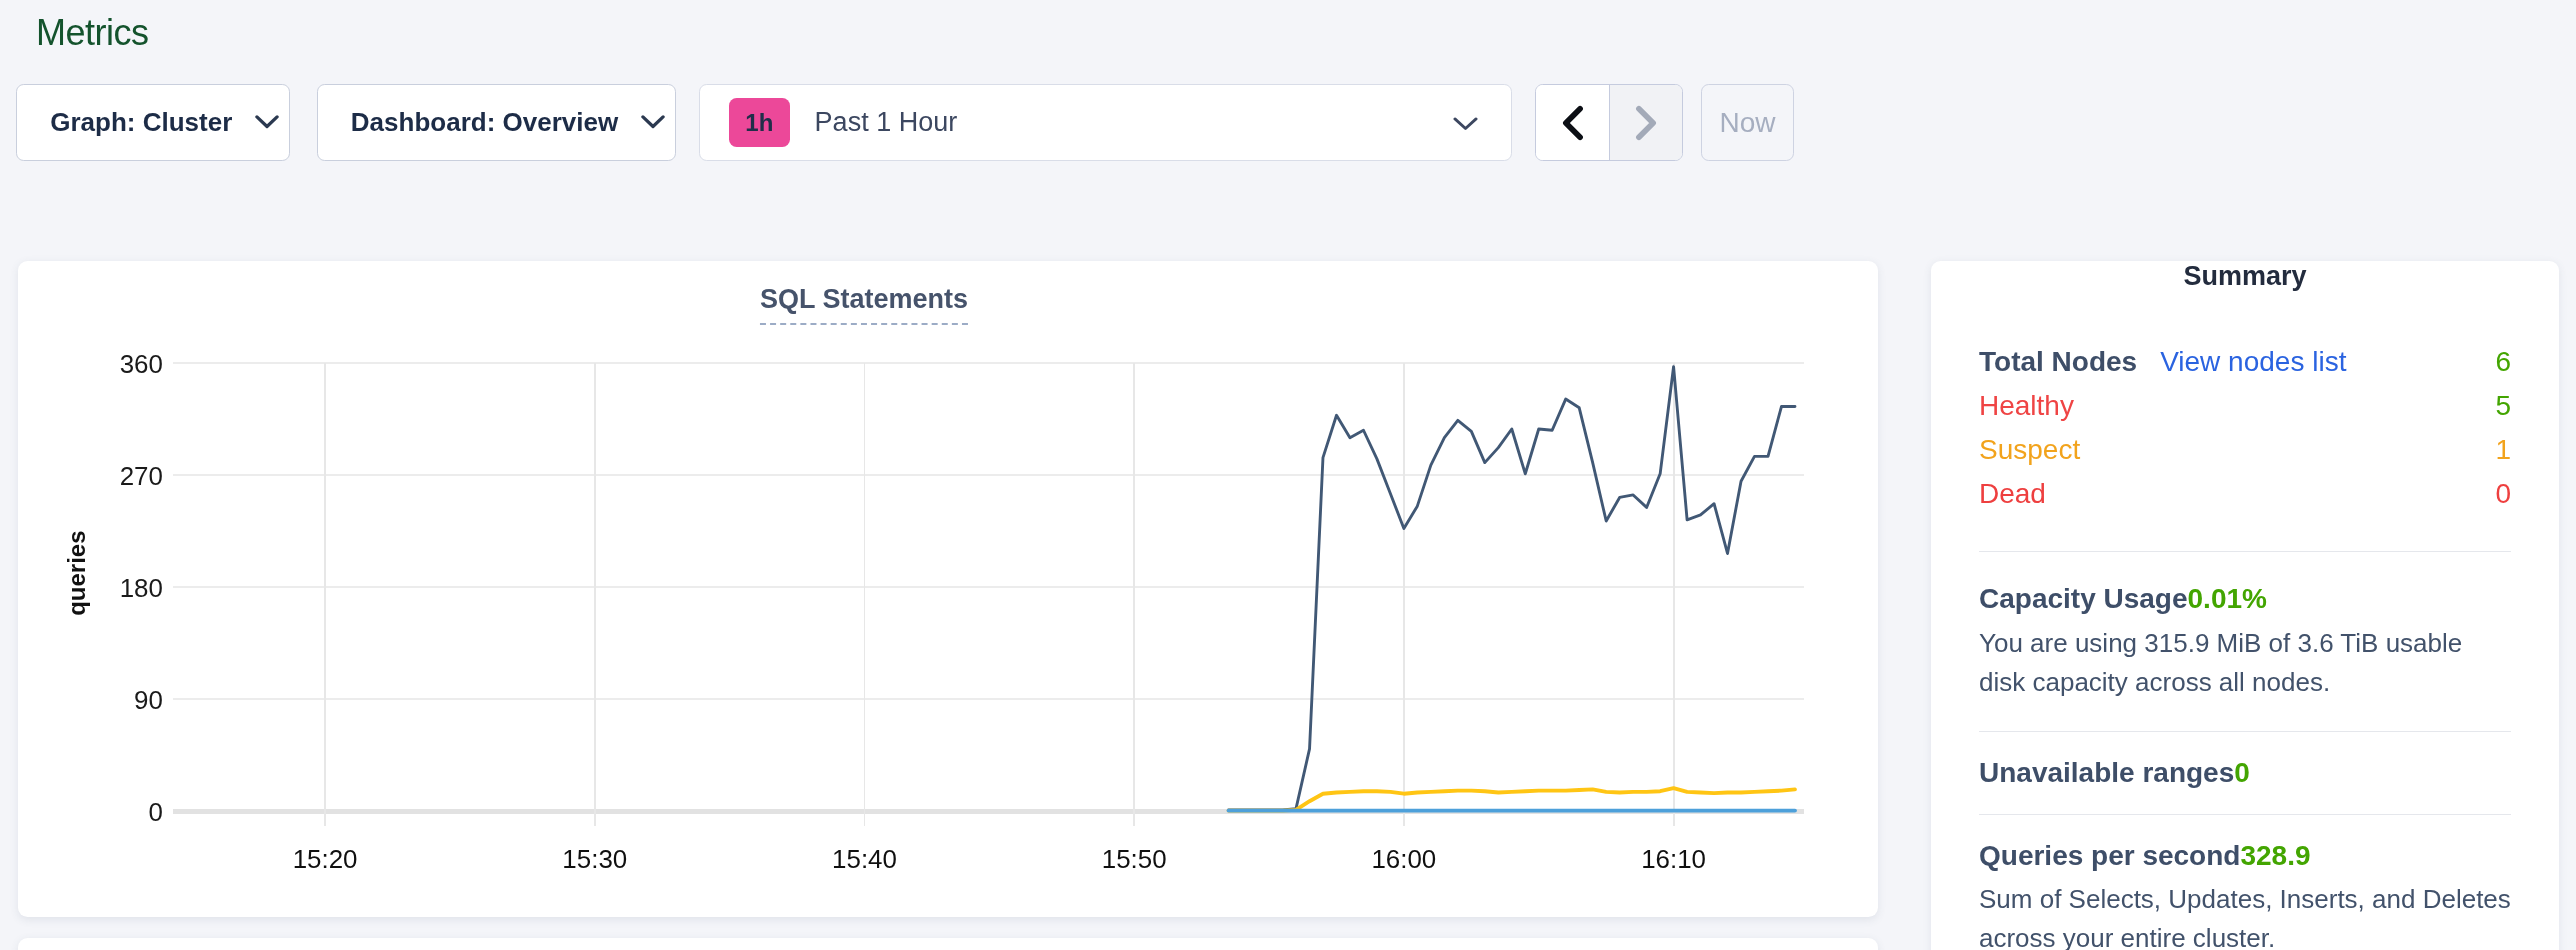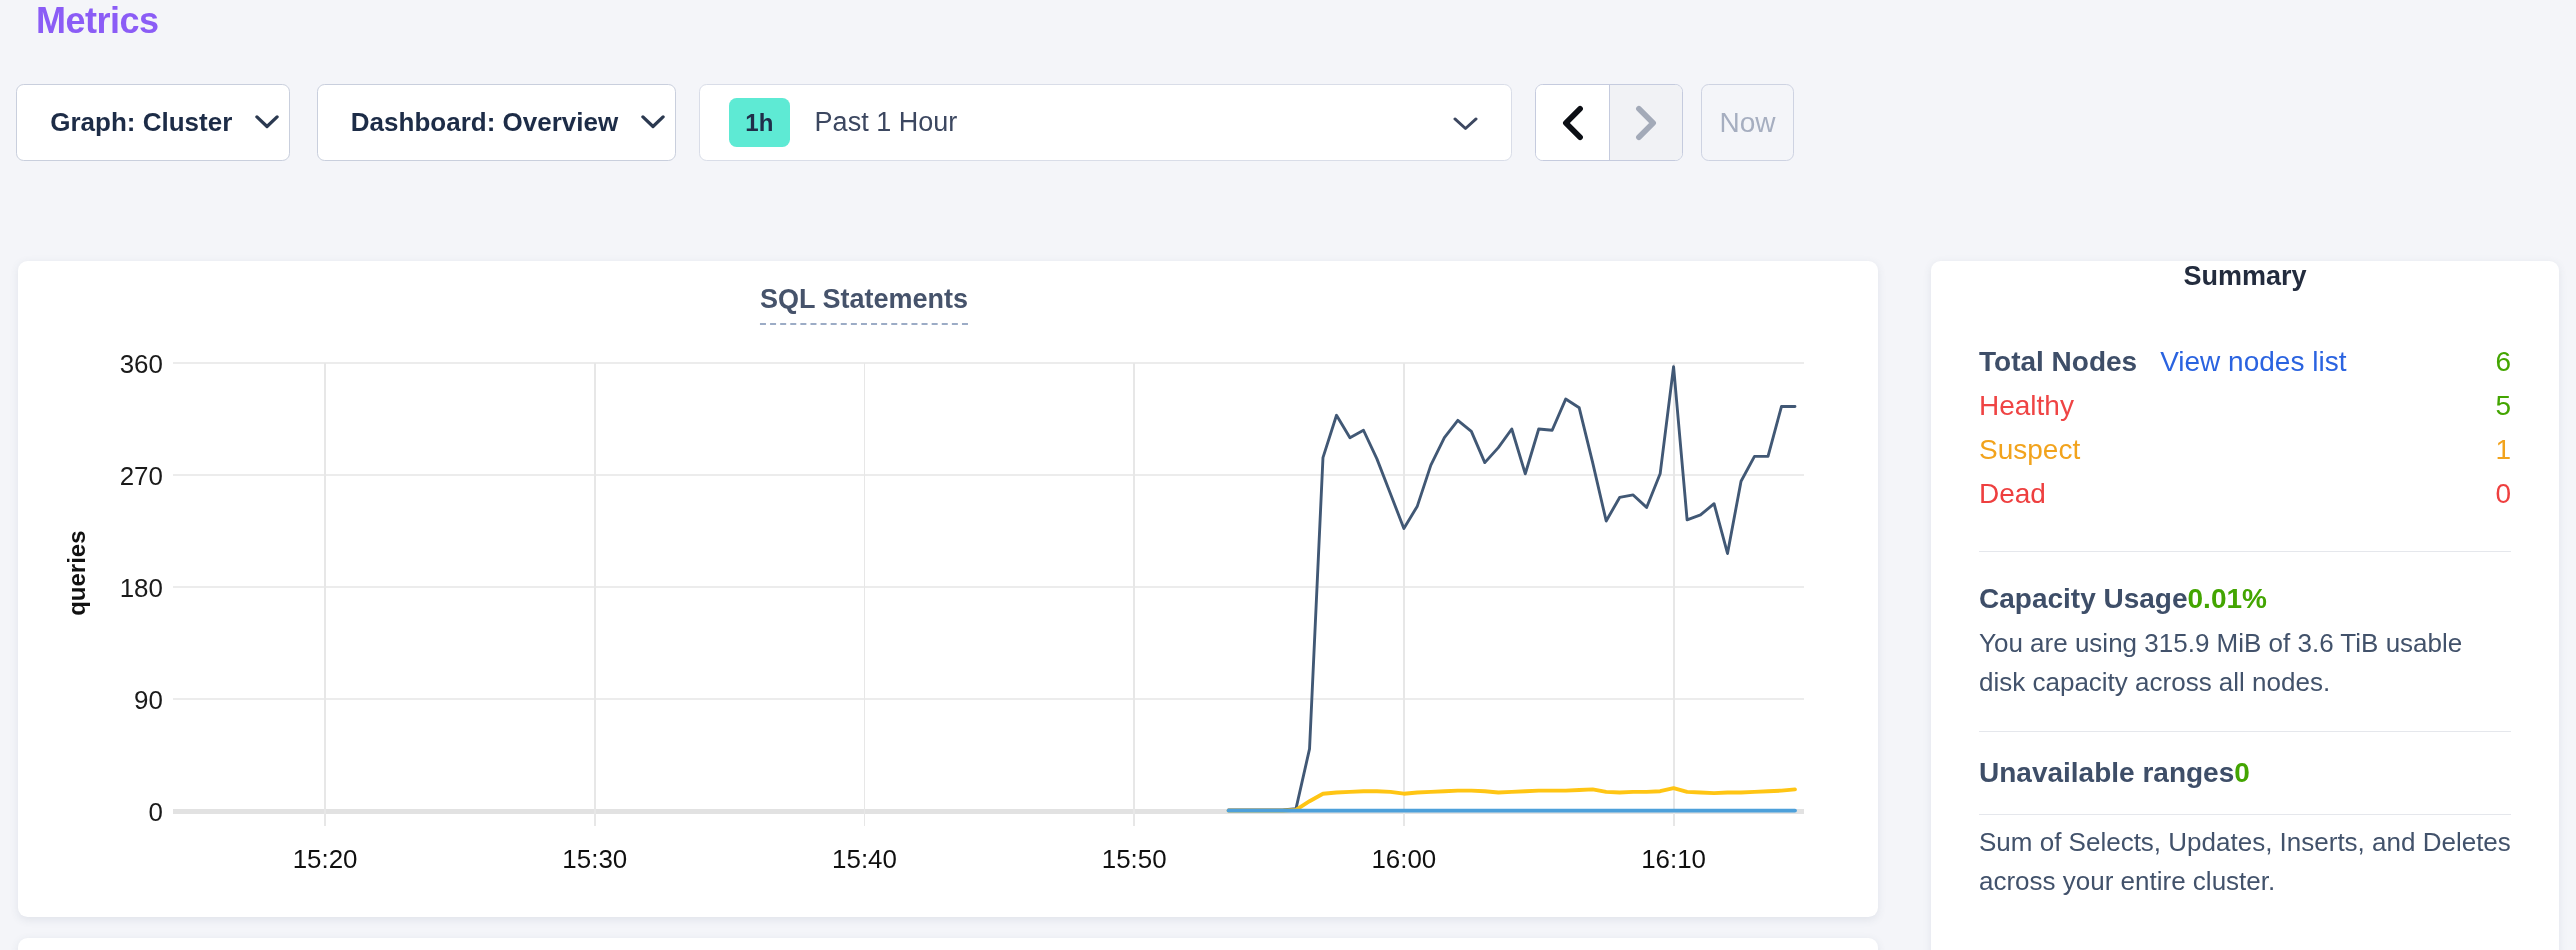--- a/index.html
+++ b/index.html
@@ -4,39 +4,39 @@
 <style>
   * { margin:0; padding:0; box-sizing:border-box; }
   html,body { width:2576px; height:950px; overflow:hidden; }
   body {
     background:#f4f5f9;
     font-family:"Liberation Sans", sans-serif;
     color:#2f3d55;
     position:relative;
   }
   .page-title {
-    position:absolute; left:36px; top:0px;
-    font-size:36px; font-weight:700; color:#8b5cf6; letter-spacing:-0.5px;
+    position:absolute; left:36px; top:12px;
+    font-size:36px; font-weight:400; color:#14532d; letter-spacing:-0.5px;
   }
   
   .ctl { position:absolute; top:84px; height:77px; display:flex; align-items:center; }
   .dropdown-btn {
     background:#fff; border:1.9px solid #c9cfdd; border-radius:7.7px;
     justify-content:center; gap:23px; cursor:pointer;
     font-size:26px; font-weight:700; color:#1d2c47;padding-left:23px;
   }
   #graph-dropdown { left:16.3px;  width:274px; }
   #dashboard-dropdown { left:317px; width:359px; }
   .time-selector {
     left:699px; width:813px; background:#fff;
     border:1.9px solid #d9dde8; border-radius:7.7px; padding-left:29px; cursor:pointer;
     position:absolute;
   }
   .time-badge {
-    background:#5eead4; border-radius:7.7px; padding:10.6px 16.3px;
+    background:#ec4899; border-radius:7.7px; padding:10.6px 16.3px;
     font-size:24px; font-weight:700; color:#202e49; margin-right:25px;
   }
   .time-label { font-size:27px; color:#3c4760; }
   .time-chevron { position:absolute; right:33px; top:32px; }
   .pager {
     left:1535px; width:148px; background:#fff;
     border:1.9px solid #c5cbde; border-radius:7.7px; overflow:hidden; padding:0;
   }
   .pager-half { width:50%; height:100%; display:flex; align-items:center; justify-content:center; border:none; background:#fff; cursor:pointer; }
   .pager-next { background:#f1f2f5; border-left:1.9px solid #c5cbde; cursor:default; }
@@ -189,17 +189,21 @@
 
   <div class="divider" style="margin-top:29px;"></div>
 
   <div class="sec-row" style="margin-top:25px;">
     <span>Unavailable ranges</span>
     <span class="val" style="color: rgb(67, 165, 1);">0</span>
   </div>
 
   <div class="divider" style="margin-top:25px;"></div>
 
+  <div class="sec-row" style="margin-top:25px;">
+    <span>Queries per second</span>
+    <span class="val" style="color: rgb(67, 165, 1);">328.9</span>
+  </div>
   <p class="sdesc">Sum of Selects, Updates, Inserts, and Deletes across your entire cluster.</p>
 </aside>
 
 <div class="card" id="next-card-sliver"></div>
 
 
 </body></html>

